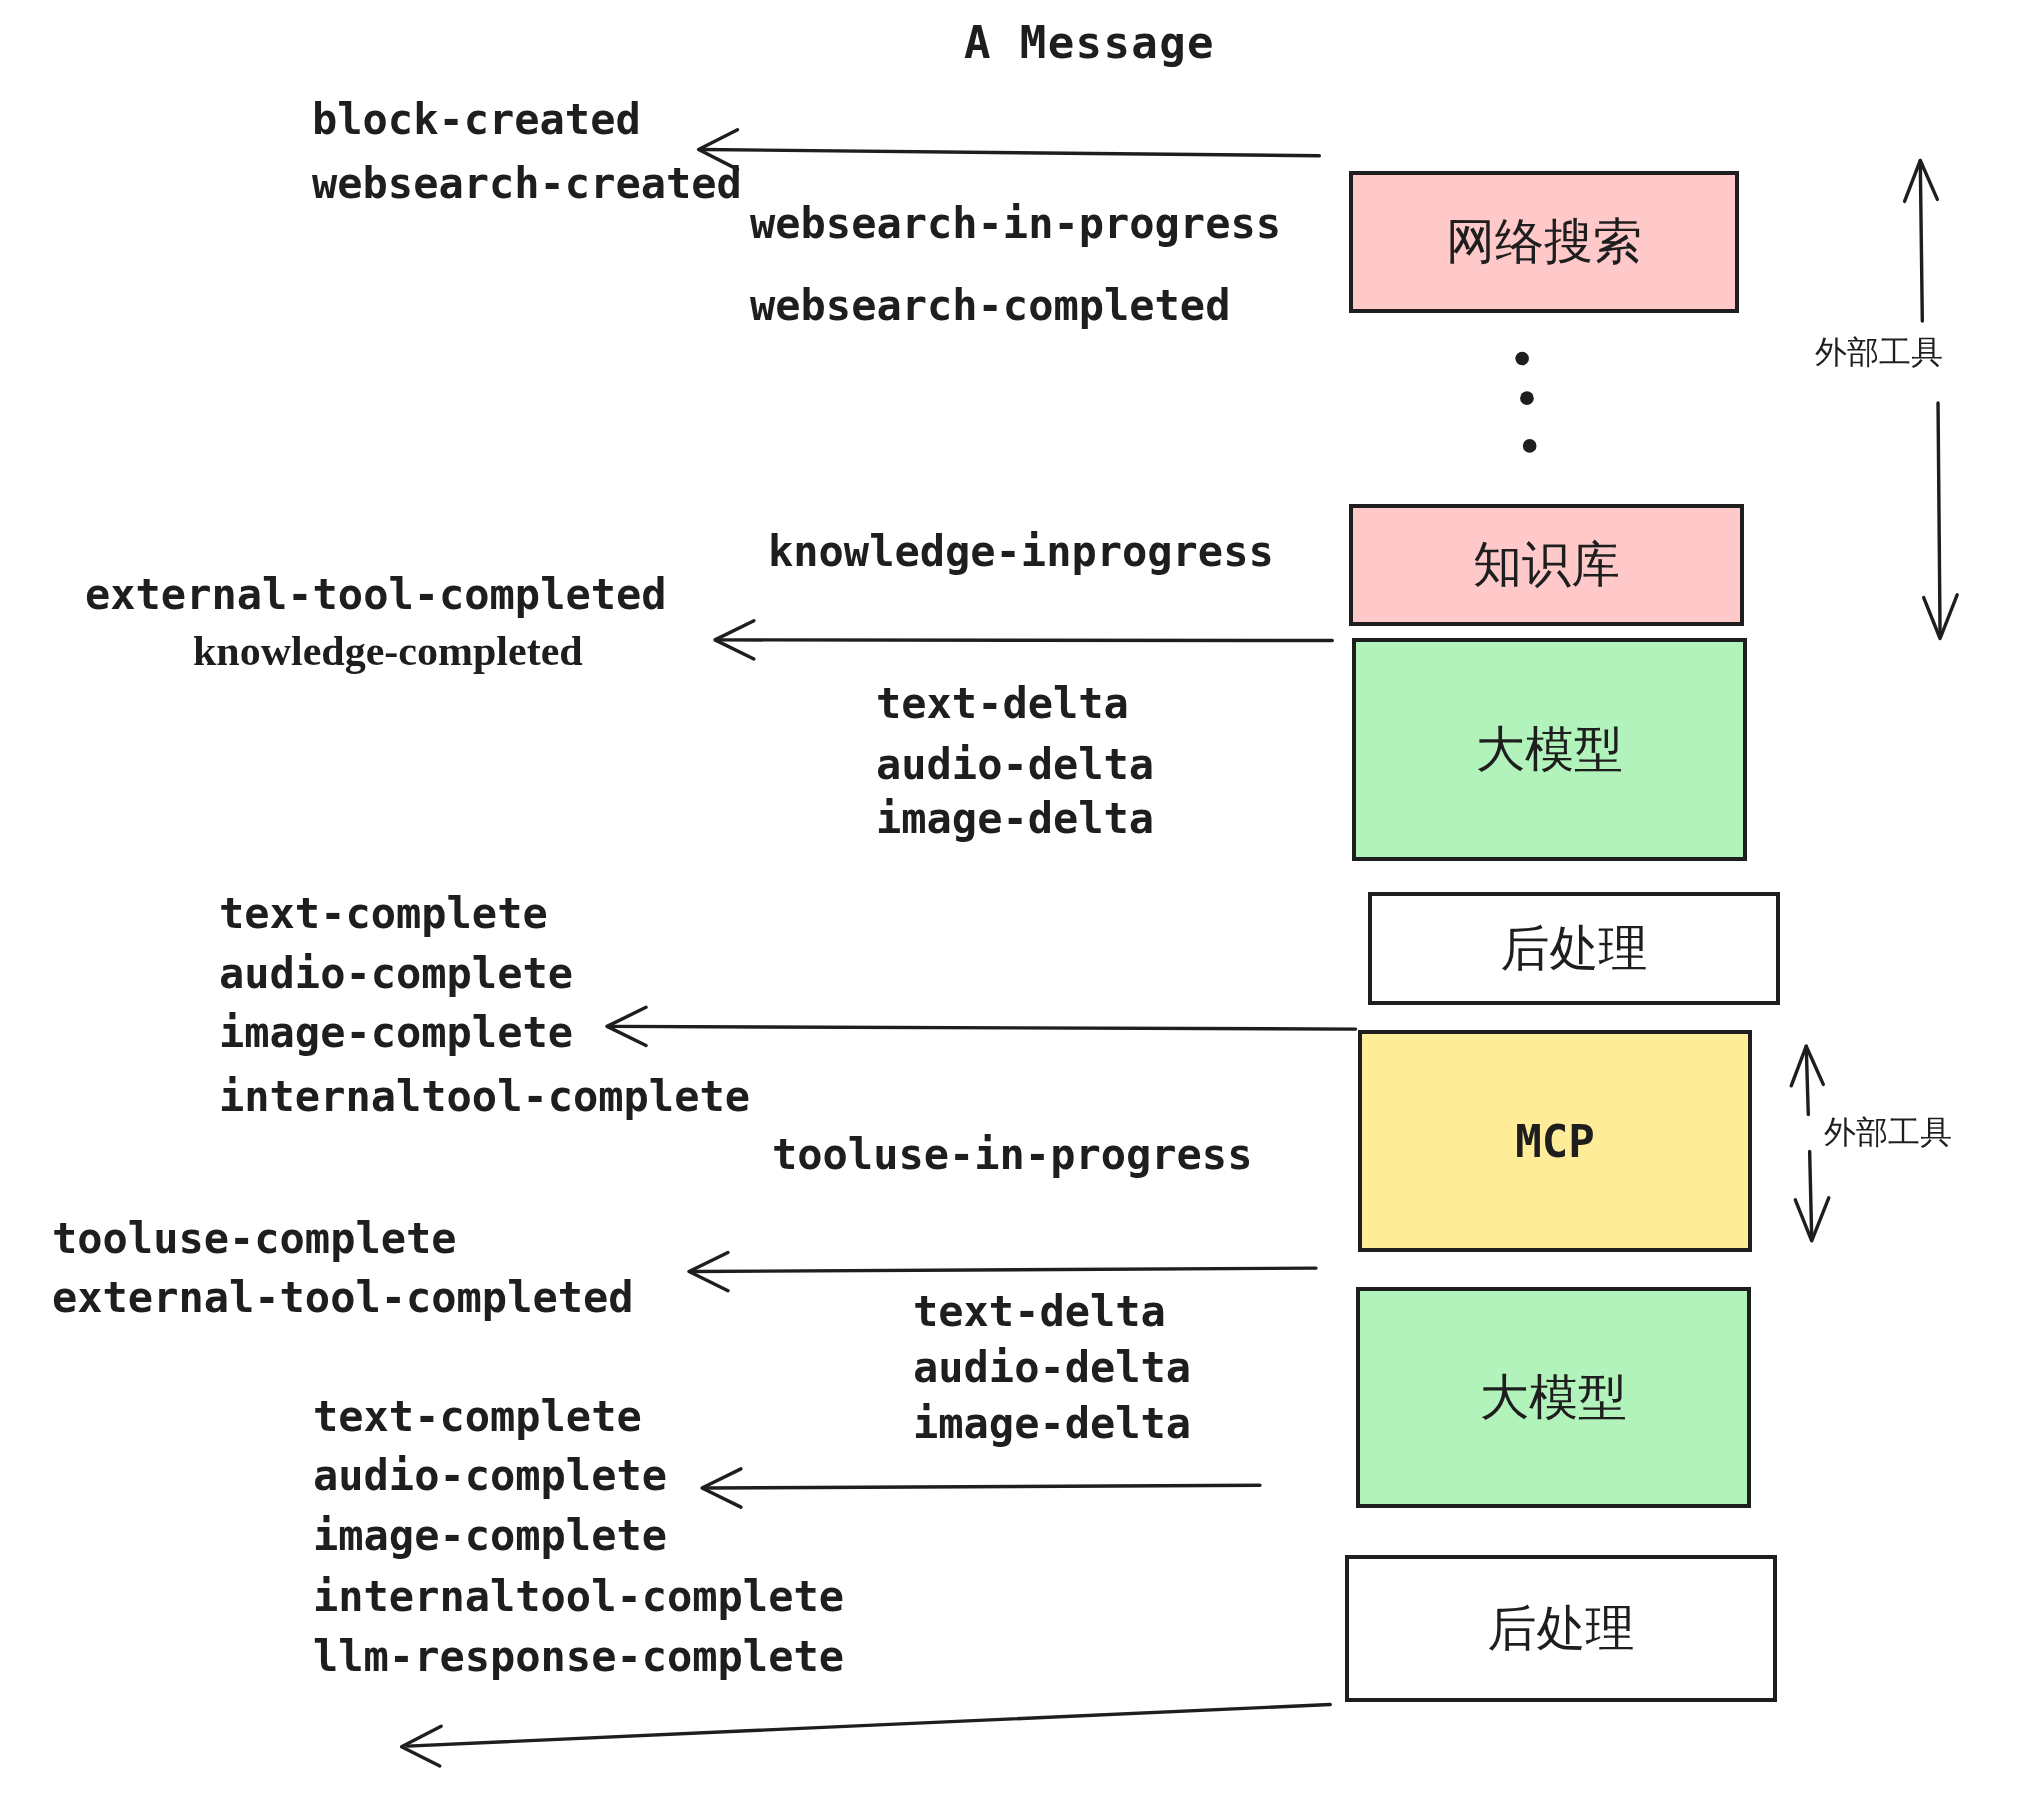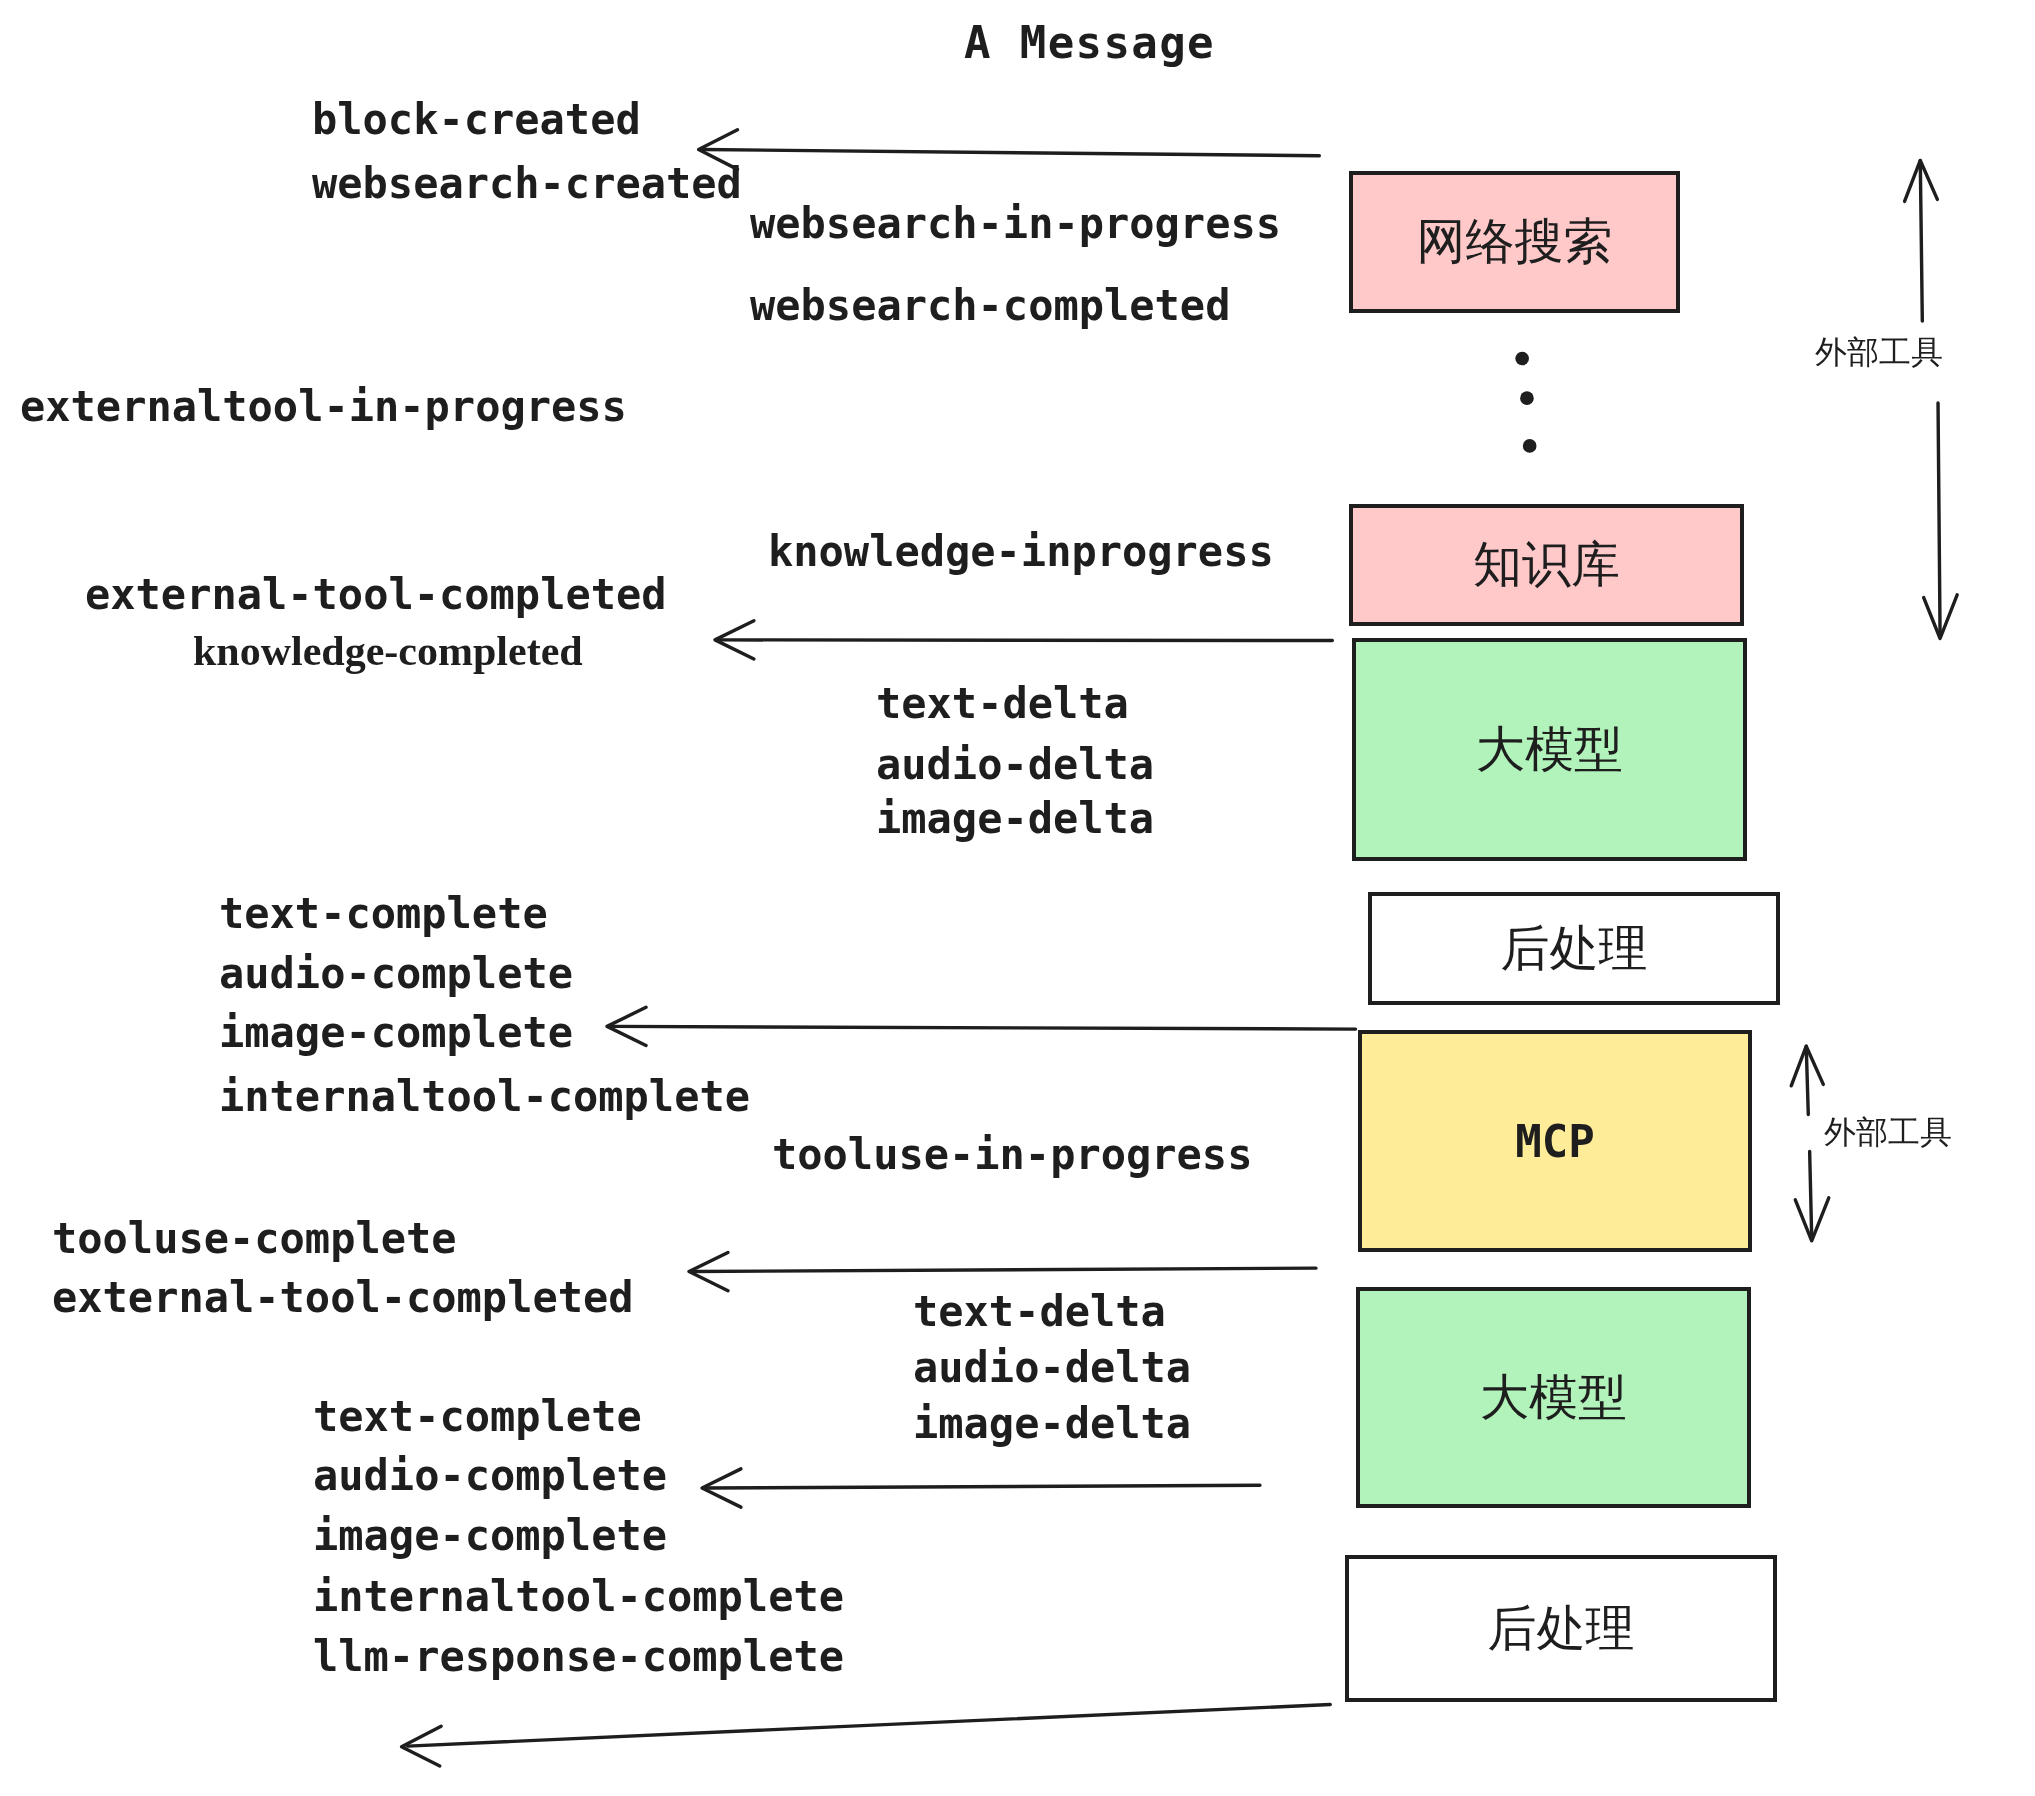--- a/index.html
+++ b/index.html
@@ -108,21 +108,20 @@
       <circle cx="2240" cy="653" r="10"></circle>
     </g>
   </svg>
 
   <div class="label title" style="left:964px;top:19px;">A Message</div>
 
   <div class="label" style="left:312px;top:97px;">block-created</div>
   <div class="label" style="left:312px;top:161px;">websearch-created</div>
   <div class="label" style="left:750px;top:201px;">websearch-in-progress</div>
   <div class="label" style="left:750px;top:283px;">websearch-completed</div>
-  <div class="label" style="left:20px;top:384px;">externaltool-in-progress</div>
 
   <div class="label" style="left:768px;top:529px;">knowledge-inprogress</div>
   <div class="label" style="left:85px;top:572px;">external-tool-completed</div>
   <div class="label" style="left:193px;top:628px;font-family:Liberation Serif, serif;">knowledge-completed</div>
 
   <div class="label" style="left:876px;top:681px;">text-delta</div>
   <div class="label" style="left:876px;top:742px;">audio-delta</div>
   <div class="label" style="left:876px;top:796px;">image-delta</div>
 
   <div class="label" style="left:219px;top:891px;">text-complete</div>
@@ -138,21 +137,21 @@
   <div class="label" style="left:913px;top:1345px;">audio-delta</div>
   <div class="label" style="left:913px;top:1401px;">image-delta</div>
 
   <div class="label" style="left:313px;top:1394px;">text-complete</div>
   <div class="label" style="left:313px;top:1453px;">audio-complete</div>
   <div class="label" style="left:313px;top:1513px;">image-complete</div>
   <div class="label" style="left:313px;top:1574px;">internaltool-complete</div>
   <div class="label" style="left:313px;top:1634px;">llm-response-complete</div>
 
 
-  <div class="box pink" style="left:1349px;top:171px;width:331px;height:142px;">
+  <div class="box pink" style="left:1349px;top:171px;width:390px;height:142px;">
     <span class="box-label">网络搜索</span>
   </div>
   <div class="box pink" style="left:1349px;top:504px;width:395px;height:122px;">
     <span class="box-label">知识库</span>
   </div>
   <div class="box green" style="left:1352px;top:638px;width:395px;height:223px;">
     <span class="box-label">大模型</span>
   </div>
   <div class="box white" style="left:1368px;top:892px;width:412px;height:113px;">
     <span class="box-label">后处理</span>

